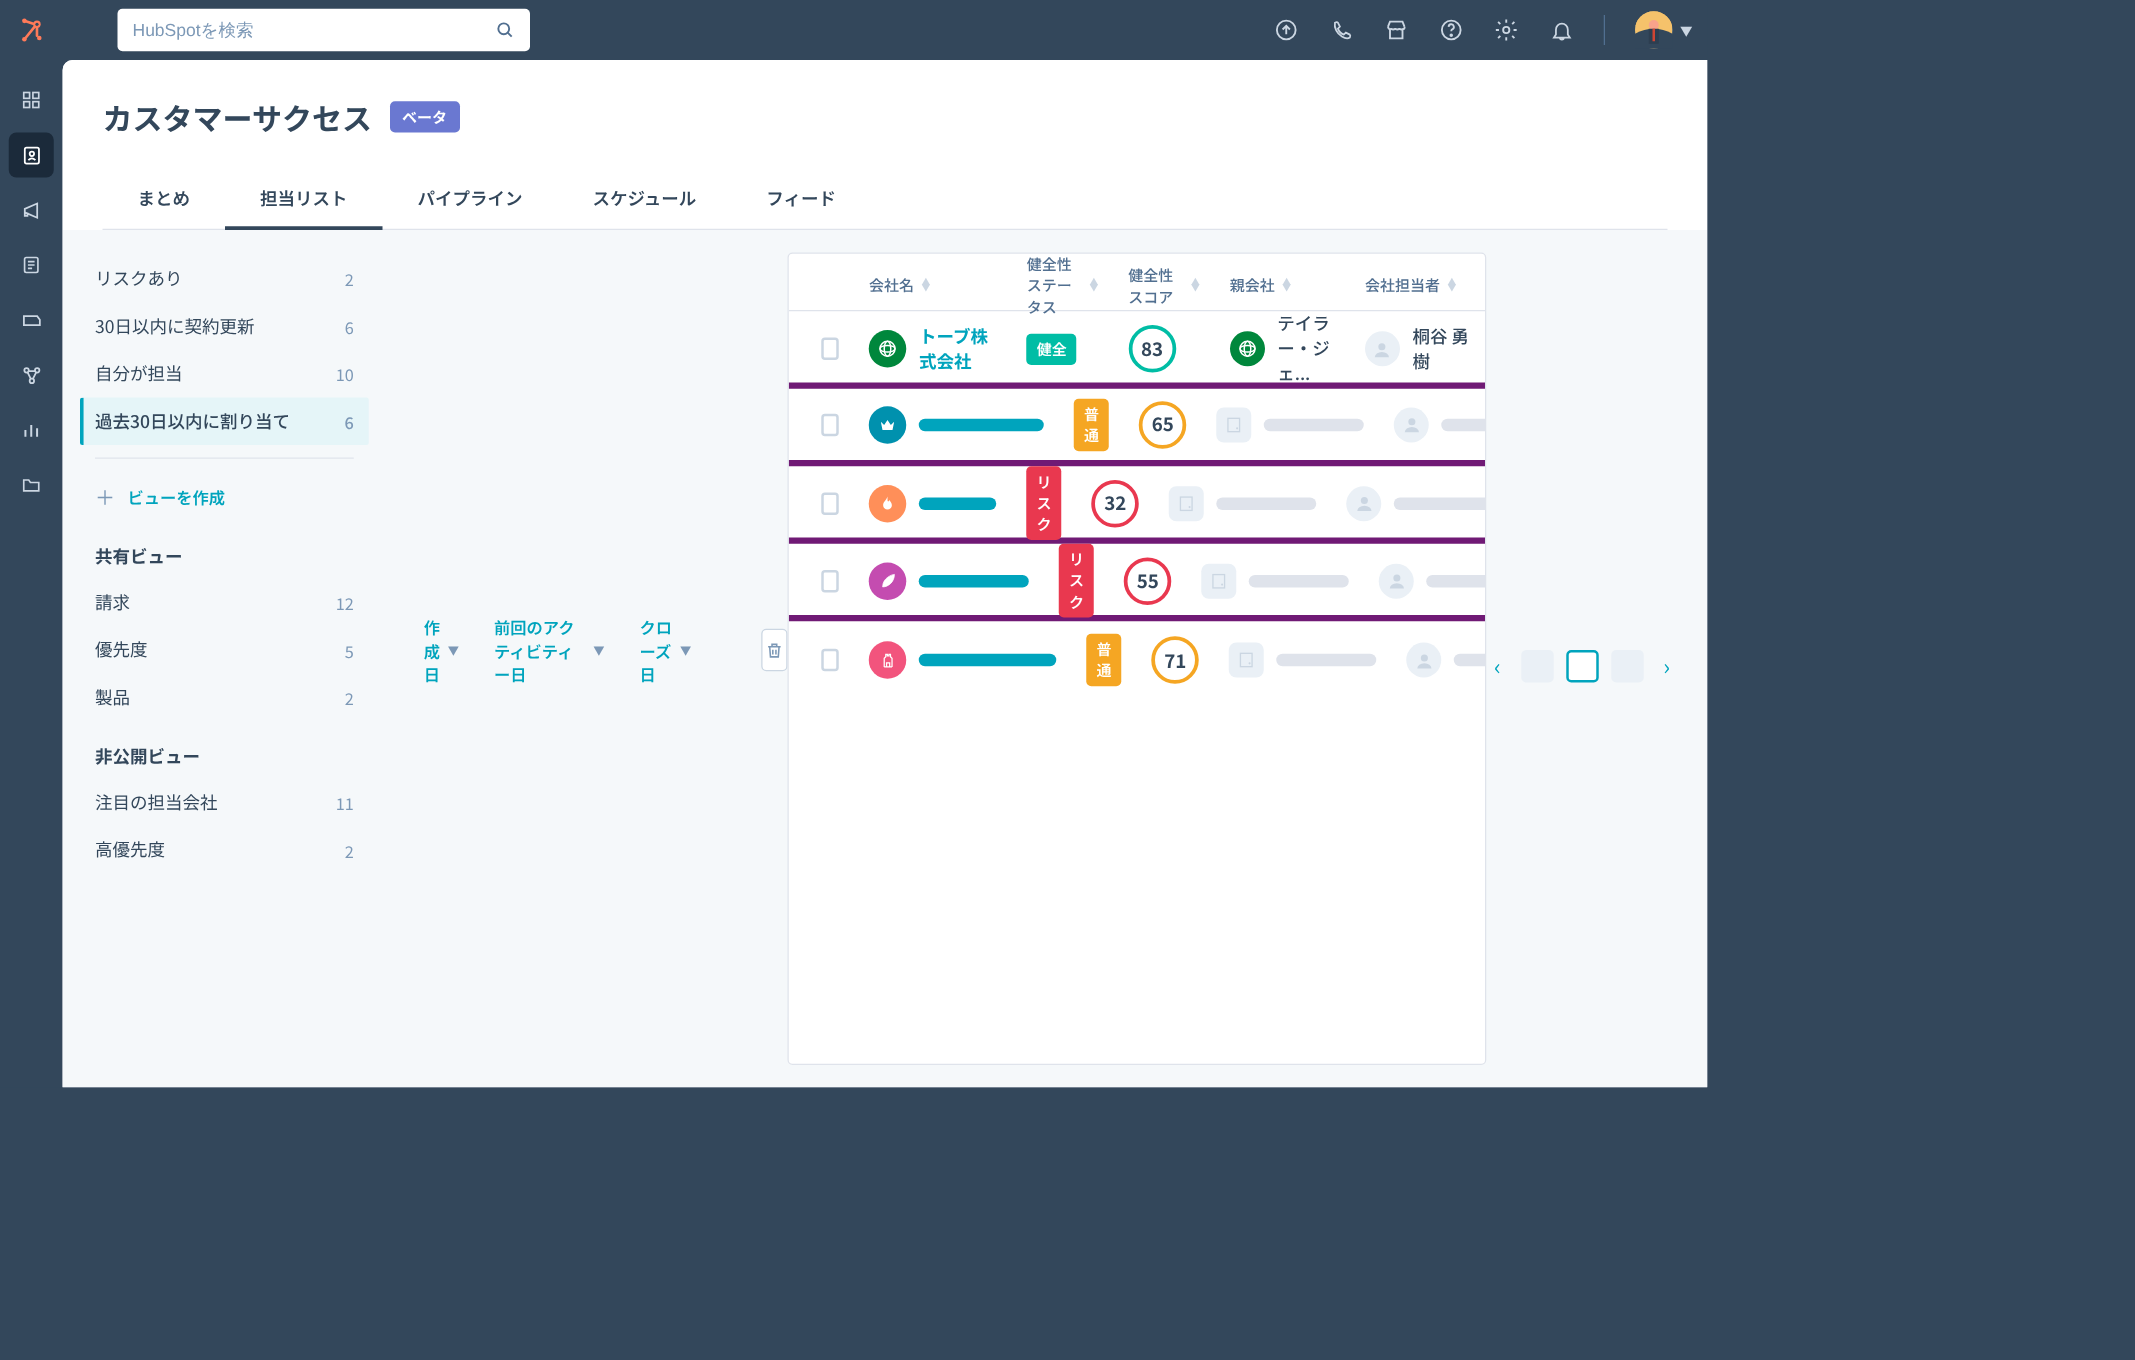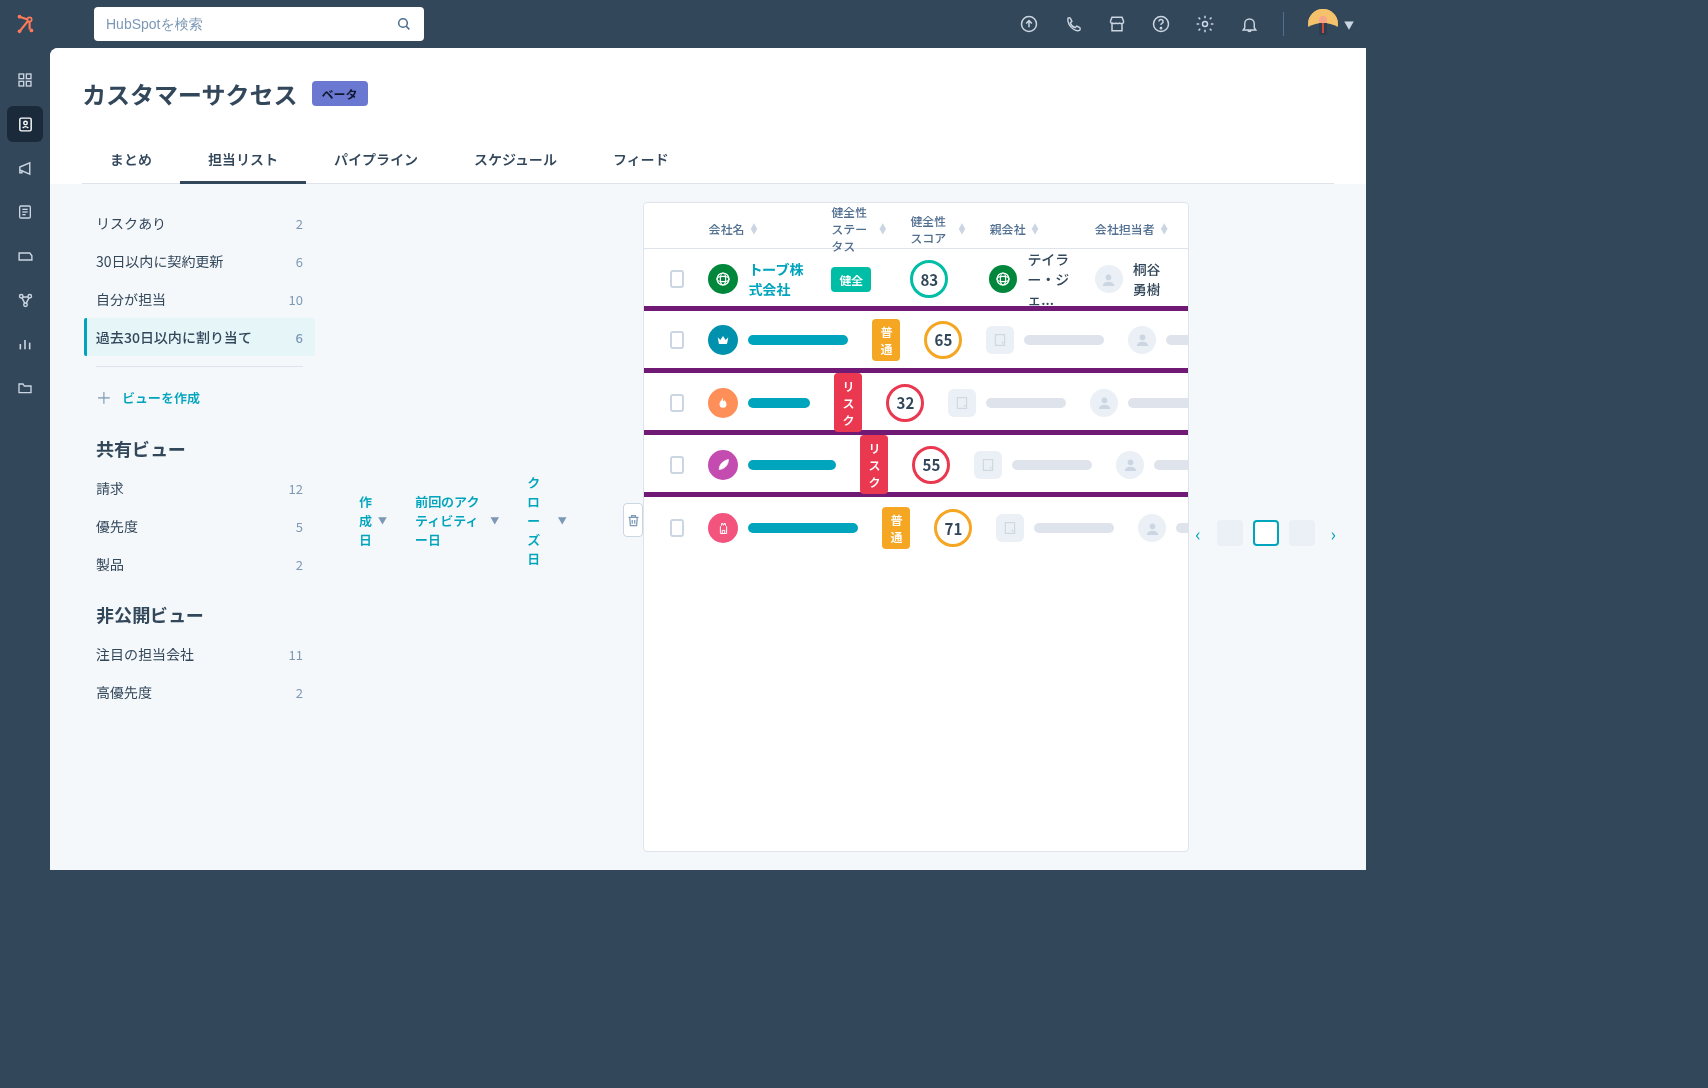--- a/index.html
+++ b/index.html
@@ -133,21 +133,21 @@
     gap: 14px;
     margin-bottom: 26px;
   }
   .page-title {
     font-size: 24px;
     font-weight: 700;
     color: #33475b;
   }
   .badge-beta {
     background: #6a78d1;
-    color: #0f172a;
+    color: #ffffff;
     font-size: 12px;
     font-weight: 700;
     padding: 4px 10px;
     border-radius: 4px;
   }
 
   .tabs {
     display: flex;
     gap: 0;
     border-bottom: 1px solid #dfe3eb;
@@ -174,21 +174,20 @@
     display: flex;
     background: #f5f8fa;
     overflow: hidden;
   }
 
   
   .sidebar {
     width: 265px;
     padding: 20px 20px 20px 14px;
     overflow-y: auto;
-    margin-left: 20px;
   }
   .sb-list { list-style: none; }
   .sb-item {
     display: flex;
     justify-content: space-between;
     align-items: center;
     padding: 9px 12px;
     font-size: 14px;
     color: #33475b;
     cursor: pointer;
@@ -210,21 +209,21 @@
     display: flex;
     align-items: center;
     gap: 10px;
     padding: 8px 12px;
     color: #00a4bd;
     font-weight: 600;
     font-size: 13px;
     cursor: pointer;
   }
   .sb-heading {
-    font-size: 18px;
+    font-size: 14px;
     font-weight: 700;
     color: #33475b;
     padding: 18px 12px 8px;
   }
 
   
   .content {
     flex: 1;
     padding: 18px 24px;
     display: flex;

